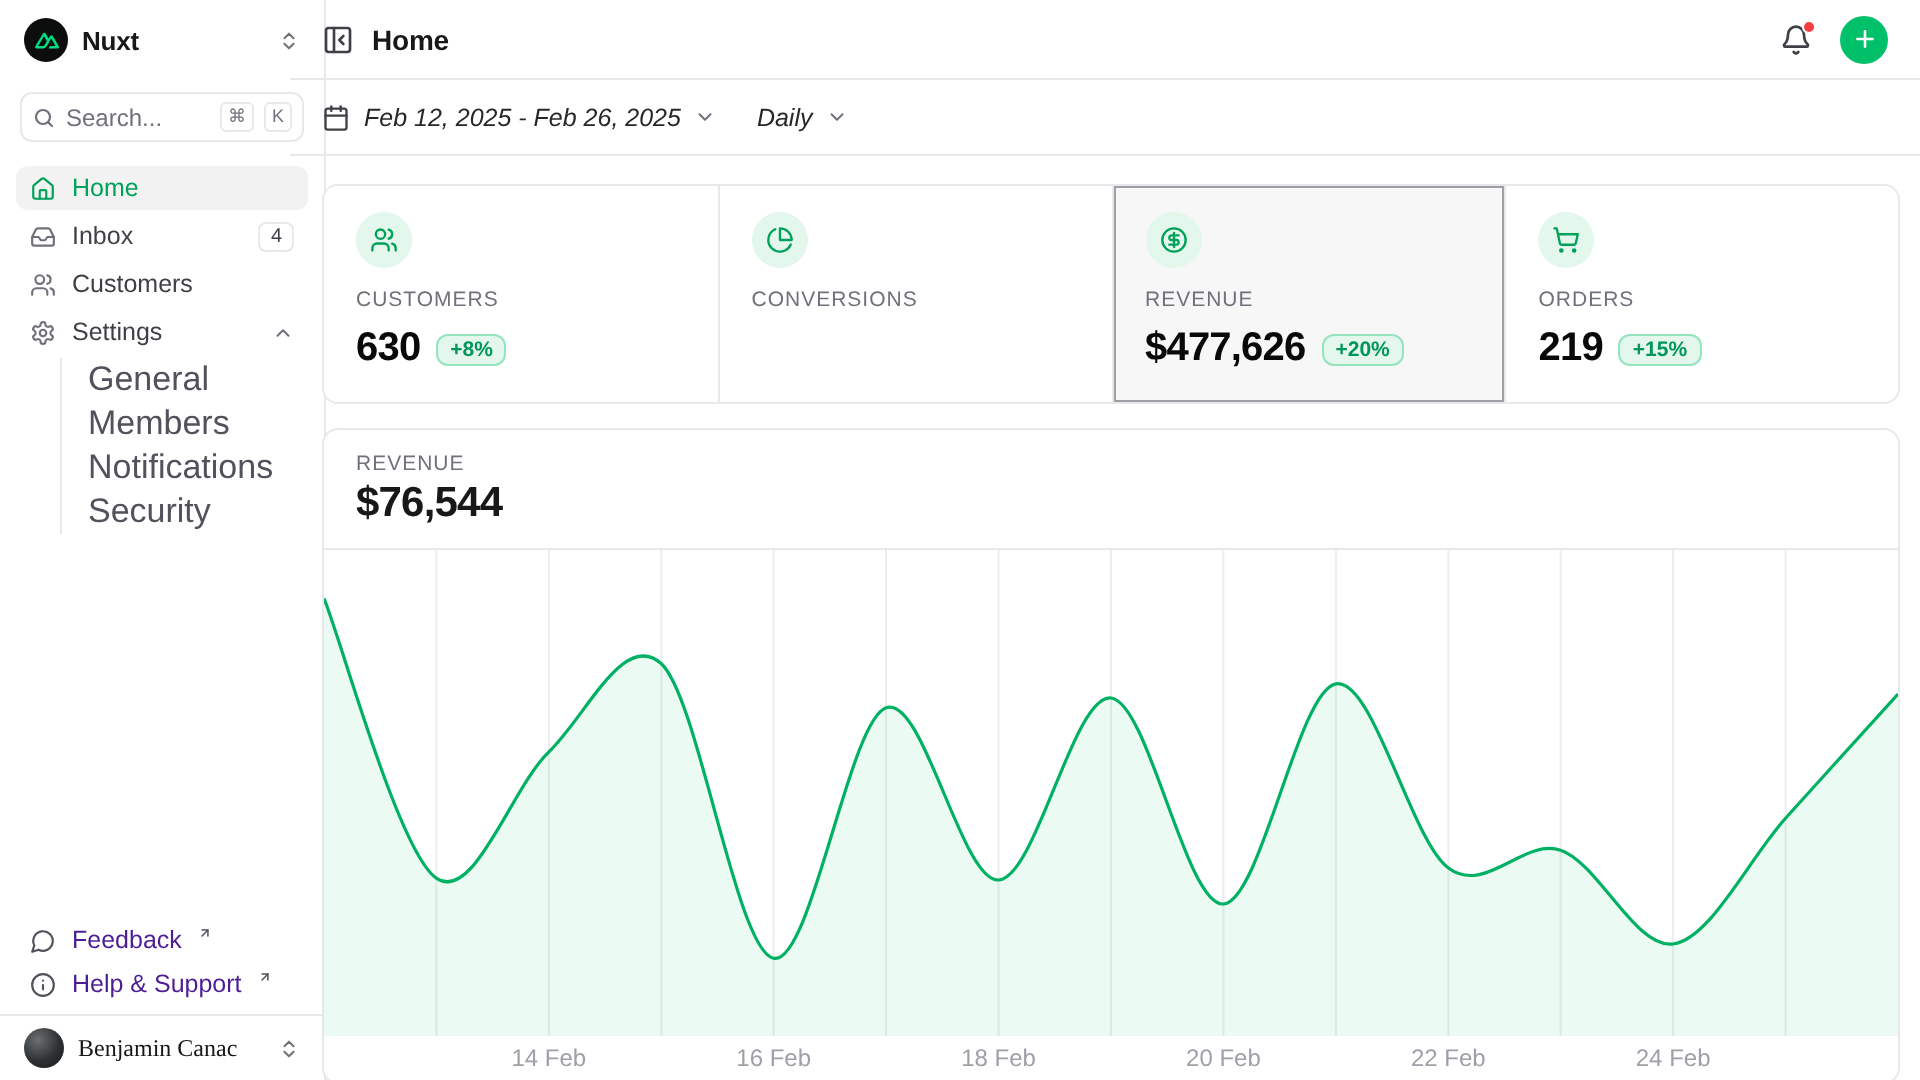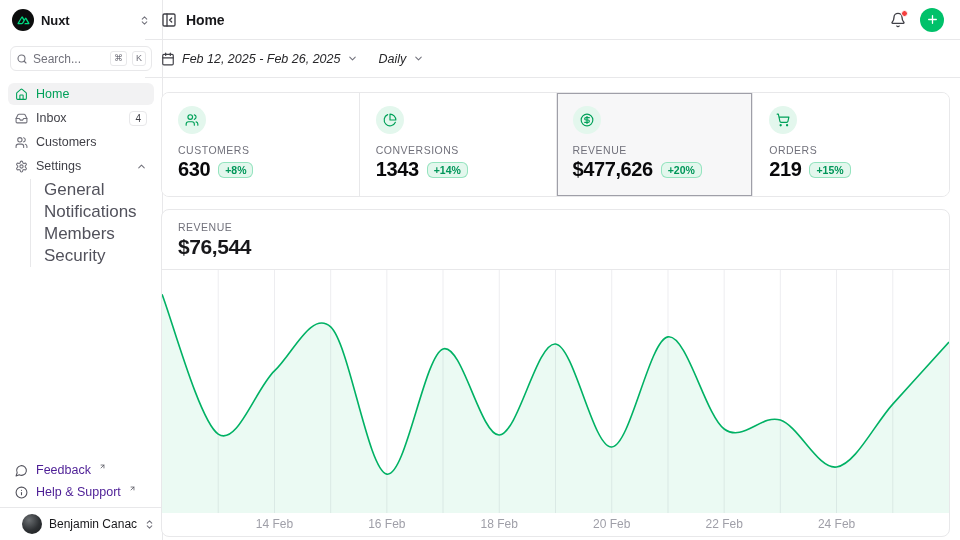--- a/index.html
+++ b/index.html
@@ -60,21 +60,21 @@
 
   .side-foot { padding:0 8px 4px; }
   .foot-item {
     height:22px; padding:0 7px; border-radius:6px;
     display:flex; align-items:flex-start; gap:8px; font-size:12.5px; color:#4c1d95;
     cursor:pointer; align-items:center;
   }
   .foot-item .ic { color:#52525c; }
   .ext-arrow { color:#71717b; transform:translateY(-4px); }
 
-  .user-strip { border-top:1px solid #e8e8ea; padding:6px 22px; }
+  .user-strip { border-top:1px solid #e8e8ea; padding:6px 12px;font-family:Liberation Serif, serif; }
   .user-row { display:flex; align-items:center; gap:7px; cursor:pointer; }
   .avatar {
     width:20px; height:20px; border-radius:50%; flex:none;
     background:radial-gradient(circle at 35% 30%, #6b6f72 0%, #2e3134 55%, #17191b 100%);
   }
   .user-name { font-size:12px; font-weight:500; color:#18181b; white-space:nowrap; }
 
   
   .main { position:absolute; left:145px; right:0; top:0; bottom:0; }
   .topbar {
@@ -113,21 +113,21 @@
   .stat-cell { padding:13px 16px 15px; cursor:pointer; background:#fff; }
   .stat-cell + .stat-cell { border-left:1px solid #e8e8ea; }
   .stat-cell.selected { background:#f7f7f8; box-shadow:inset 0 0 0 1px #9f9fa8; }
   .stat-icon {
     width:28px; height:28px; border-radius:50%; background:#e3f7ed; color:#00a159;
     display:flex; align-items:center; justify-content:center;
   }
   .stat-label {
     margin-top:10px; font-size:10.5px; font-weight:500; letter-spacing:0.5px; color:#71717b;
   }
-  .stat-value-row { margin-top:2px; display:flex; align-items:center; gap:8px; }
+  .stat-value-row { margin-top:7px; display:flex; align-items:center; gap:8px; }
   .stat-value { font-size:20px; font-weight:700; letter-spacing:-0.4px; color:#09090b; }
   .delta-badge {
     font-size:10.5px; font-weight:600; color:#009659; background:#e3f7ed;
     box-shadow:inset 0 0 0 1px rgba(0,193,106,0.35);
     border-radius:6px; padding:3px 7px; line-height:10px;
   }
 
   
   .chart-card {
     margin-top:12px; border:1px solid #e8e8ea; border-radius:8px;
@@ -216,22 +216,22 @@
       <span>Settings</span>
       <span class="trail ic">
         <svg width="11" height="11" viewBox="0 0 24 24" fill="none" stroke="currentColor" stroke-width="2.2" stroke-linecap="round" stroke-linejoin="round">
             <path d="m18 15-6-6-6 6"></path>
           </svg>
       </span>
     </div>
 
     <div class="sub-nav">
       <div class="sub-item">General</div>
+      <div class="sub-item">Members</div>
       <div class="sub-item">Notifications</div>
-      <div class="sub-item">Members</div>
       <div class="sub-item">Security</div>
     </div>
   </nav>
 
   <div class="side-spacer"></div>
 
   <div class="side-foot">
     <div class="foot-item">
       <span class="ic">
         <svg width="13" height="13" viewBox="0 0 24 24" fill="none" stroke="currentColor" stroke-width="2" stroke-linecap="round" stroke-linejoin="round">
@@ -354,24 +354,20 @@
       </div>
 
       <div class="stat-cell">
         <span class="stat-icon">
           <svg width="14" height="14" viewBox="0 0 24 24" fill="none" stroke="currentColor" stroke-width="2" stroke-linecap="round" stroke-linejoin="round">
               <path d="M21.21 15.89A10 10 0 1 1 8 2.83"></path>
               <path d="M22 12A10 10 0 0 0 12 2v10z"></path>
             </svg>
         </span>
         <div class="stat-label">CONVERSIONS</div>
-        <div class="stat-value-row">
-          <span class="stat-value">1343</span>
-          <span class="delta-badge">+14%</span>
-        </div>
       </div>
 
       <div class="stat-cell selected">
         <span class="stat-icon">
           <svg width="14" height="14" viewBox="0 0 24 24" fill="none" stroke="currentColor" stroke-width="2" stroke-linecap="round" stroke-linejoin="round">
               <circle cx="12" cy="12" r="10"></circle>
               <path d="M16 8h-6a2 2 0 1 0 0 4h4a2 2 0 1 1 0 4H8"></path>
               <path d="M12 18V6"></path>
             </svg>
         </span>

